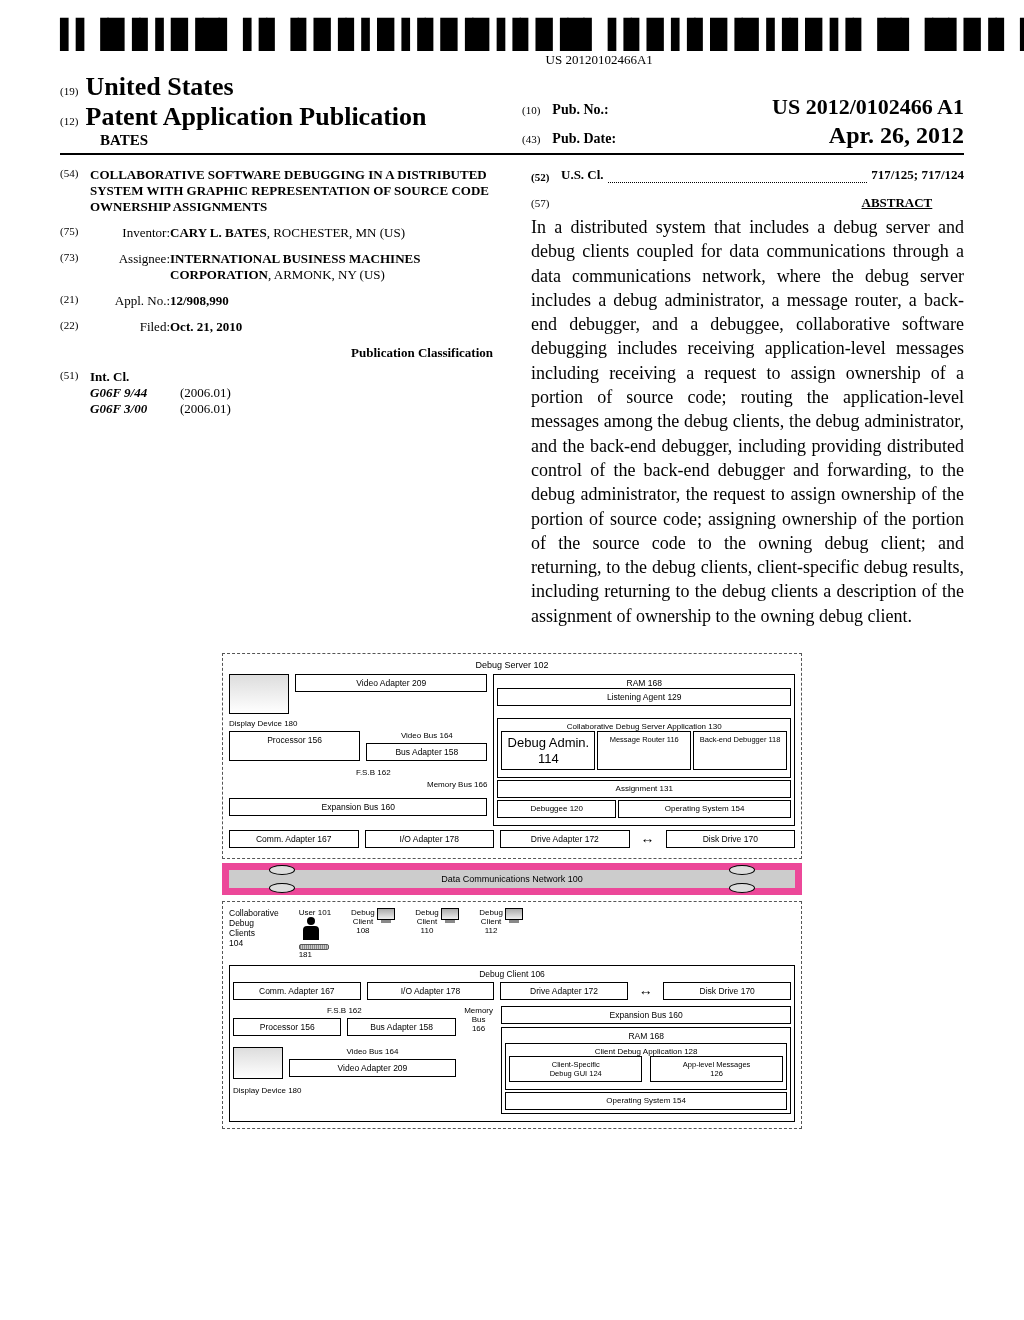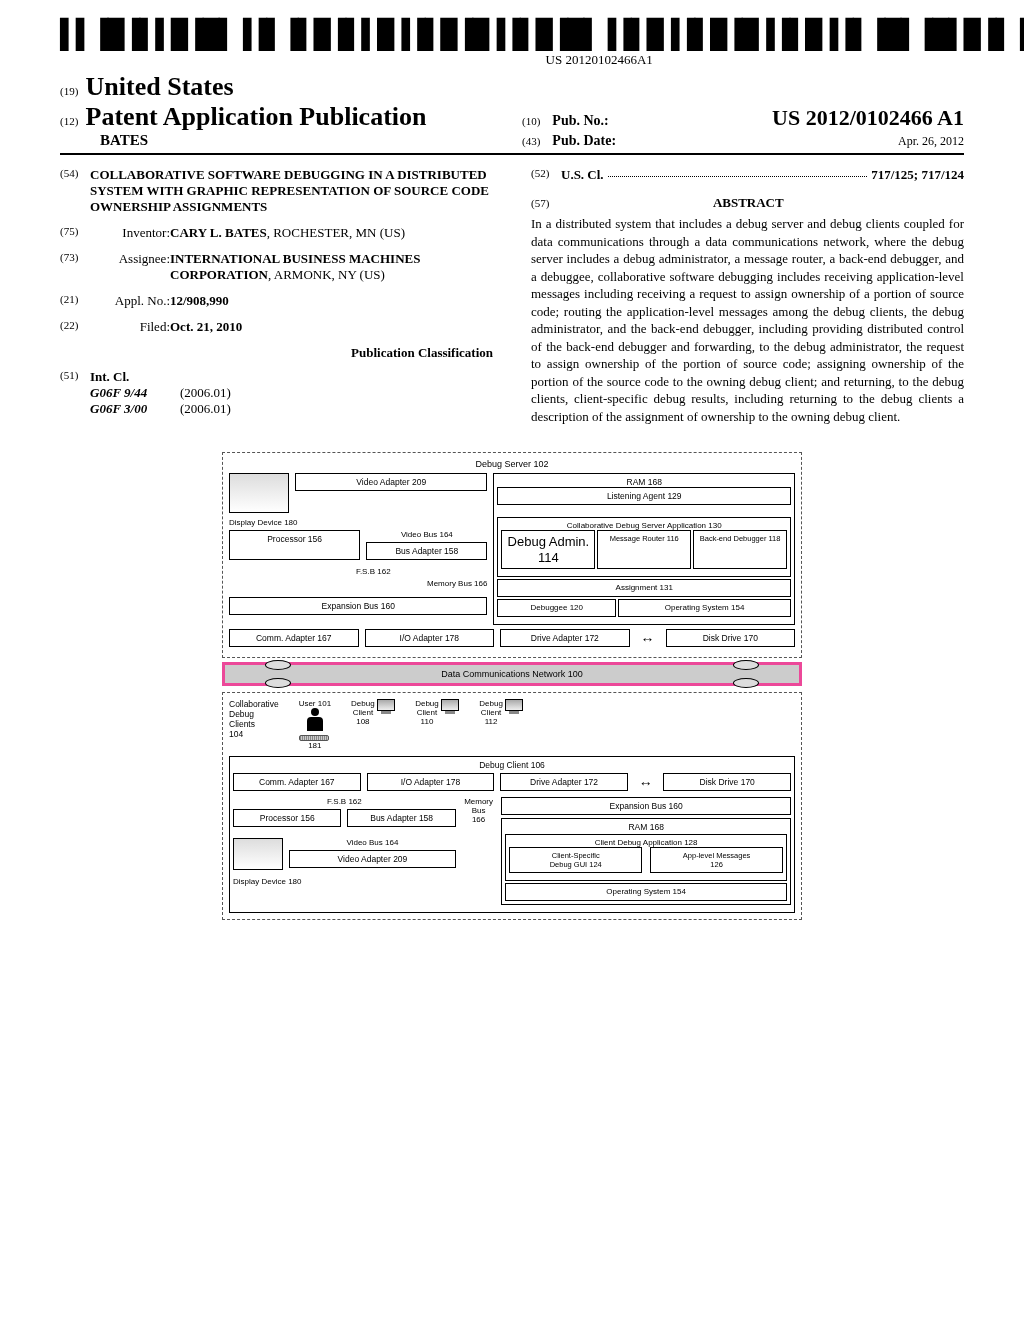--- a/index.html
+++ b/index.html
@@ -41,43 +41,43 @@
       margin-bottom: 12px;
     }
     .header-left { flex: 1; }
     .header-right { flex: 1; text-align: left; padding-left: 20px; }
     .small-num { font-size: 11px; margin-right: 4px; }
     .country { font-size: 26px; font-weight: bold; }
     .pub-title { font-size: 26px; font-weight: bold; }
     .author-name { font-size: 15px; font-weight: bold; padding-left: 40px; }
     .pub-no-lbl, .pub-date-lbl { font-size: 14px; font-weight: bold; }
     .pub-no-val { font-size: 22px; font-weight: bold; }
-    .pub-date-val { font-size: 12px; font-weight: normal; }
+    .pub-date-val { font-size: 24px; font-weight: bold; }
     .header-row { display: flex; align-items: baseline; gap: 8px; margin-top: 2px; }
     .header-row .spacer { flex: 1; }
     
     .columns {
       display: flex;
       gap: 38px;
     }
     .col { flex: 1; }
     .field-row { display: flex; margin-bottom: 10px; }
     .field-num { font-size: 11px; width: 30px; flex-shrink: 0; }
     .field-label { width: 80px; flex-shrink: 0; text-align: right; }
     .field-value { flex: 1; }
     .title-text { font-weight: bold; font-size: 13px; }
     .inventor-name { font-weight: bold; }
     .assignee-name { font-weight: bold; }
     .section-header { text-align: right; font-weight: bold; margin: 10px 0 8px; }
     .int-cl-row { display: flex; }
     .int-cl-code { font-style: italic; font-weight: bold; width: 90px; }
     .dotted { border-bottom: 1px dotted #000; flex: 1; height: 10px; margin: 0 4px; }
-    .us-cl-row { display: flex; align-items: flex-start; }
-    .abstract-header { text-align: center; font-weight: bold; margin-bottom: 4px; }
-    .abstract-text { text-align: justify; line-height: 1.35; font-size: 13px; }
+    .us-cl-row { display: flex; align-items: flex-end; font-weight: bold; }
+    .abstract-header { text-align: right; font-weight: bold; margin-bottom: 4px; text-decoration: underline; }
+    .abstract-text { text-align: justify; line-height: 1.35; font-size: 18px; }
     
     .figure-area {
       margin-top: 25px;
       display: flex;
       justify-content: center;
     }
     .figure {
       width: 580px;
       font-size: 9px;
       font-family: Arial, sans-serif;
@@ -101,21 +101,21 @@
       font-size: 8.5px;
       line-height: 1.2;
       background: #fff;
     }
     .fig-box.shaded {
       background: linear-gradient(#ddd, #fff);
     }
     .fig-col { display: flex; flex-direction: column; gap: 3px; }
     .fig-nested { border: 1px solid #000; padding: 3px; }
     .network-bar {
-      border: 3px solid #ec4899;
+      border: 7px solid #ec4899;
       background: #ccc;
       text-align: center;
       padding: 4px;
       font-size: 9px;
       margin: 2px 0 6px;
       position: relative;
     }
     .oval {
       border: 1px solid #000;
       border-radius: 50%;
@@ -304,21 +304,21 @@
       <div class="oval" style="left:40px;bottom:-5px"></div>
       <div class="oval" style="right:40px;bottom:-5px"></div>
     </div>
 
     <div class="fig-section">
       <div class="client-group">
         <div style="font-size:8.5px;white-space:pre-line">Collaborative
 Debug
 Clients
 104</div>
-        <div style="text-align:center">
+        <div style="text-align:left">
           <div style="font-size:8px">User 101</div>
           <div class="user-icon"><div class="user-head"></div><div class="user-body"></div></div>
           <div class="kbd-icon"></div>
           <div style="font-size:8px">181</div>
         </div>
         <div style="text-align:center">
           <div style="font-size:8px;white-space:pre-line;display:inline-block;vertical-align:top">Debug
 Client
 108</div>
           <div class="monitor-icon"><div class="monitor-screen"></div><div class="monitor-base"></div></div>

